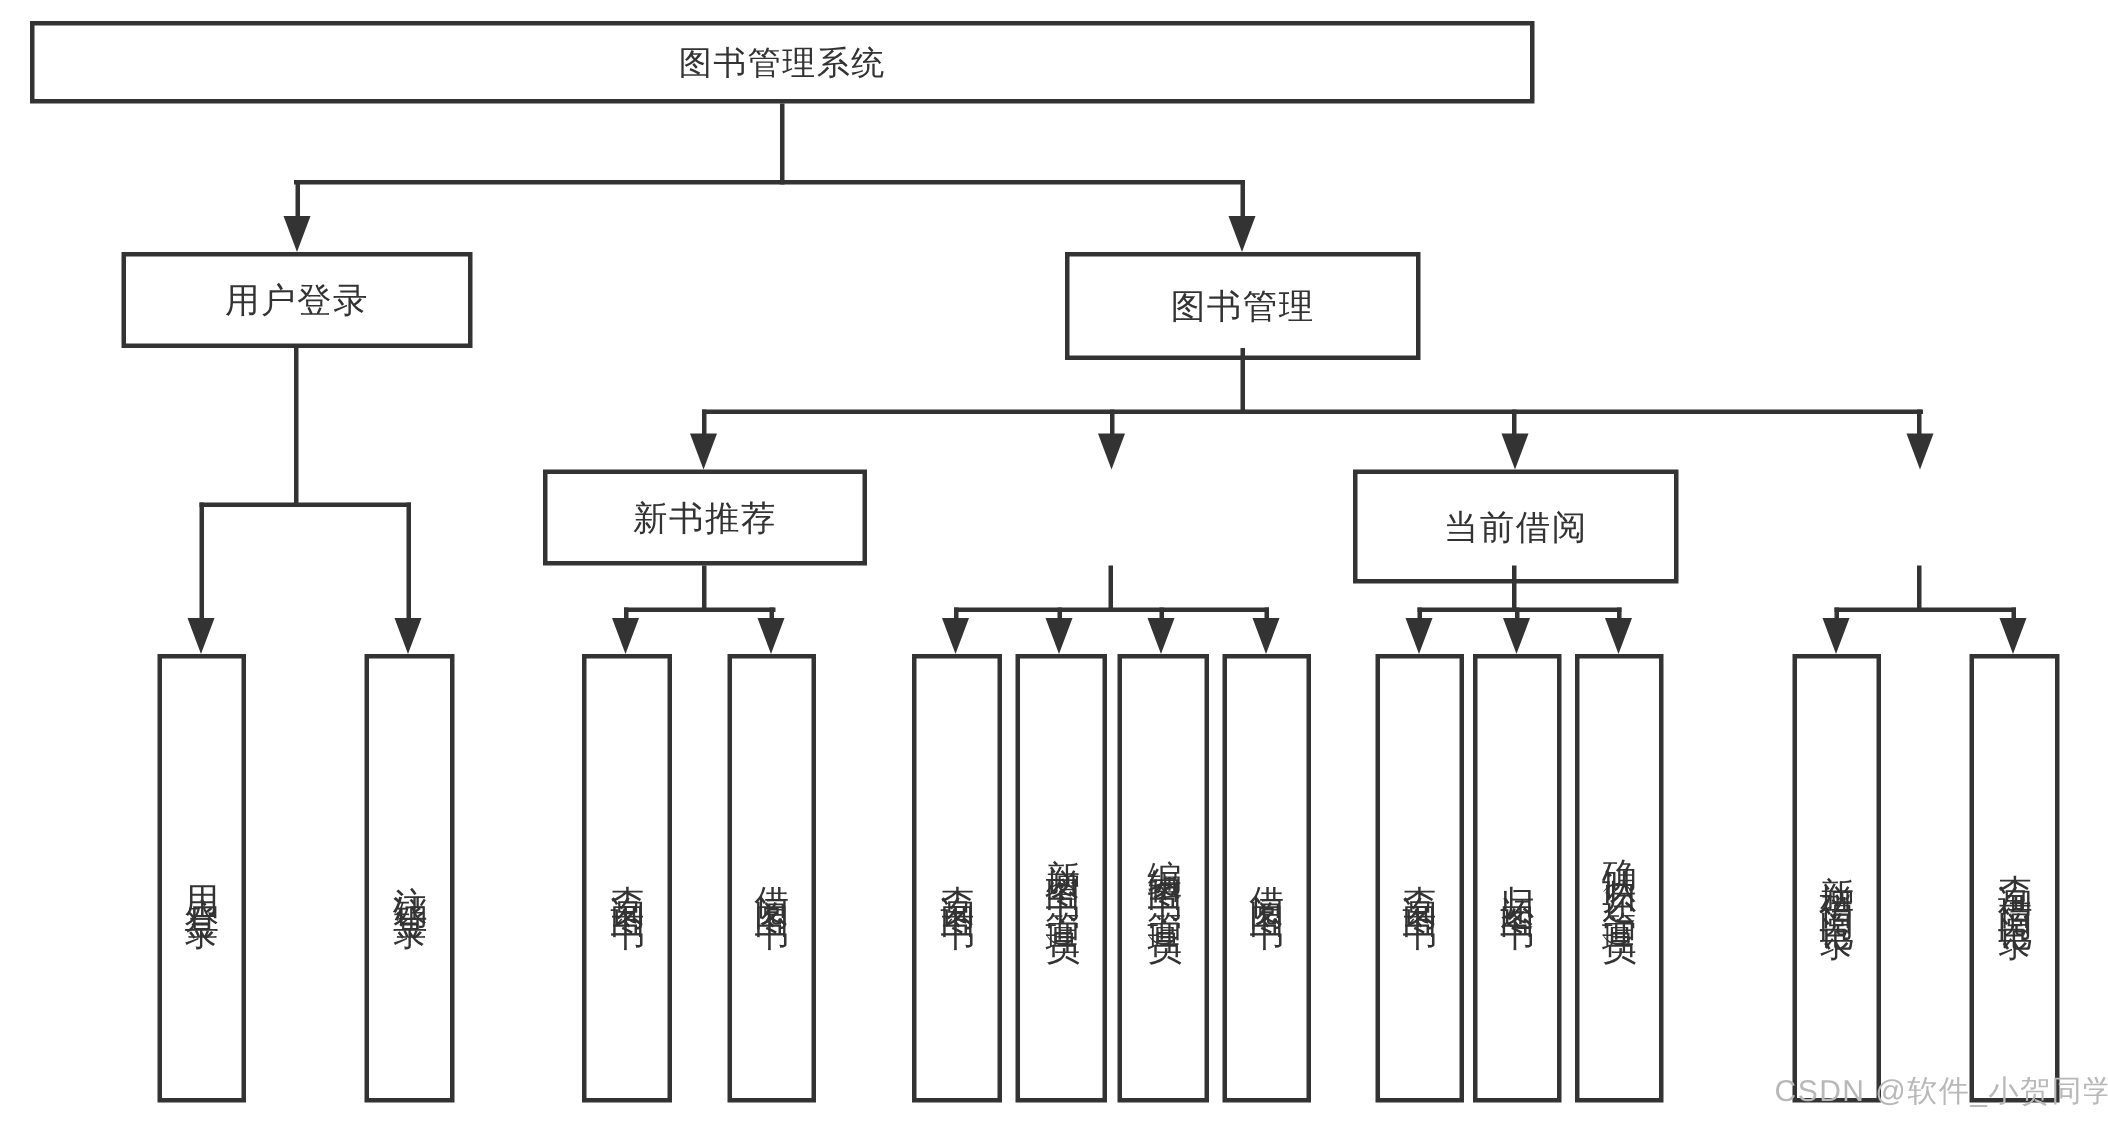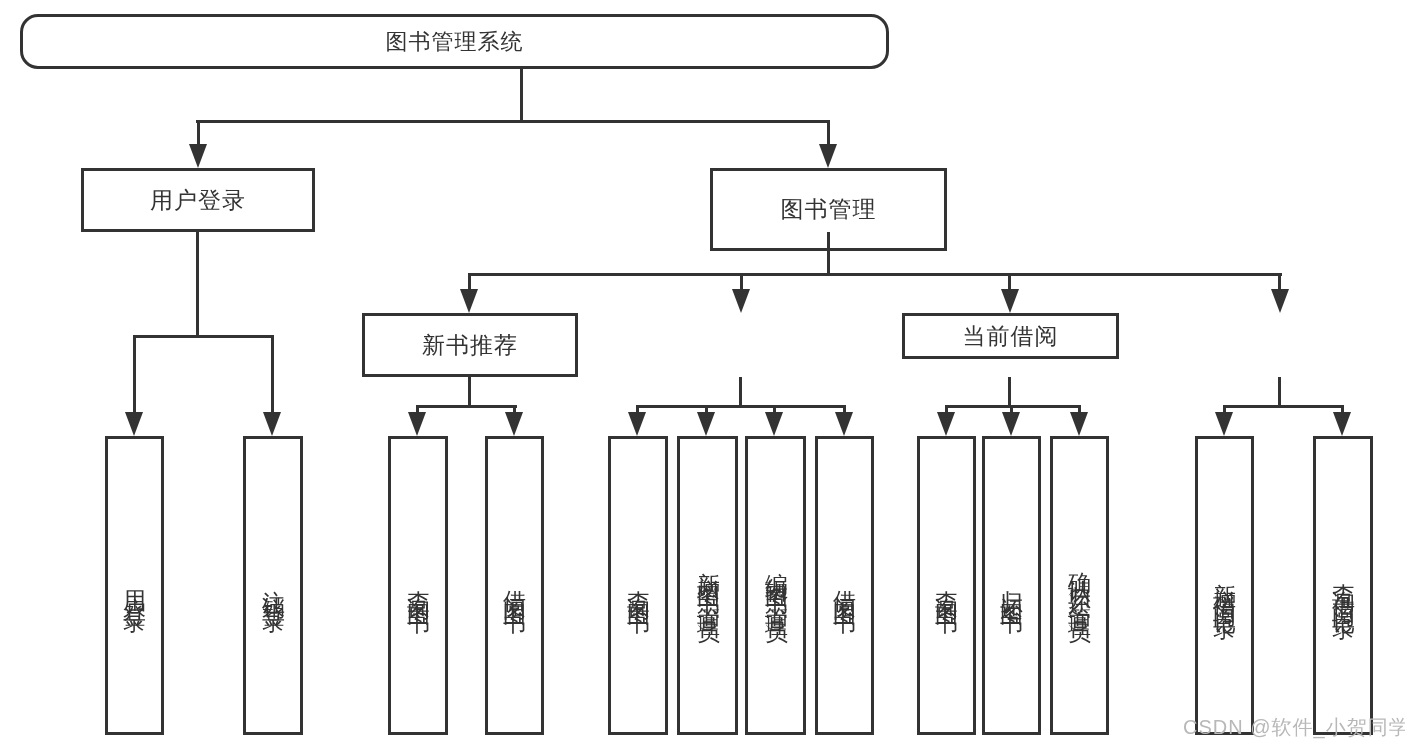--- a/index.html
+++ b/index.html
@@ -49,52 +49,52 @@
     letter-spacing:1px;
     z-index:5;
     white-space:nowrap;
   }
 </style>
 </head>
 <body>
 
 <div class="stage">
 
-  <div class="box title" style="left:20px;top:14px;width:869px;height:55px;border-radius:18px;">图书管理系统</div>
+  <div class="box title" style="left:20px;top:14px;width:1003px;height:55px;">图书管理系统</div>
 
   <div class="vline" style="left:520px;top:69px;height:54px;"></div>
   <div class="hline" style="left:196px;top:120px;width:634px;"></div>
   <div class="vline" style="left:197px;top:120px;height:28px;"></div>
   <div class="vline" style="left:827px;top:120px;height:28px;"></div>
   <div class="arrow" style="left:189px;top:144px;"></div>
   <div class="arrow" style="left:819px;top:144px;"></div>
 
   <div class="box" style="left:81px;top:168px;width:234px;height:64px;">用户登录</div>
-  <div class="box" style="left:710px;top:168px;width:237px;height:83px;">图书管理</div>
+  <div class="box" style="left:710px;top:168px;width:237px;height:72px;">图书管理</div>
 
   <div class="vline" style="left:196px;top:232px;height:105px;"></div>
   <div class="hline" style="left:133px;top:335px;width:141px;"></div>
   <div class="vline" style="left:133px;top:335px;height:83px;"></div>
   <div class="vline" style="left:271px;top:335px;height:83px;"></div>
   <div class="arrow" style="left:125px;top:412px;"></div>
   <div class="arrow" style="left:263px;top:412px;"></div>
 
   <div class="vline" style="left:827px;top:232px;height:44px;"></div>
   <div class="hline" style="left:468px;top:273px;width:814px;"></div>
   <div class="vline" style="left:468px;top:273px;height:22px;"></div>
   <div class="vline" style="left:740px;top:273px;height:22px;"></div>
   <div class="vline" style="left:1008px;top:273px;height:22px;"></div>
   <div class="vline" style="left:1278px;top:273px;height:22px;"></div>
   <div class="arrow" style="left:460px;top:289px;"></div>
   <div class="arrow" style="left:732px;top:289px;"></div>
   <div class="arrow" style="left:1001px;top:289px;"></div>
   <div class="arrow" style="left:1271px;top:289px;"></div>
 
   <div class="box" style="left:362px;top:313px;width:216px;height:64px;">新书推荐</div>
-  <div class="box" style="left:902px;top:313px;width:217px;height:46px;">当前借阅</div>
+  <div class="box" style="left:902px;top:313px;width:217px;height:76px;">当前借阅</div>
 
   <div class="vline" style="left:468px;top:377px;height:31px;"></div>
   <div class="hline" style="left:416px;top:405px;width:101px;"></div>
   <div class="vline" style="left:416px;top:405px;height:14px;"></div>
   <div class="vline" style="left:513px;top:405px;height:14px;"></div>
   <div class="arrow" style="left:408px;top:412px;"></div>
   <div class="arrow" style="left:505px;top:412px;"></div>
 
   <div class="vline" style="left:739px;top:377px;height:31px;"></div>
   <div class="hline" style="left:636px;top:405px;width:210px;"></div>

